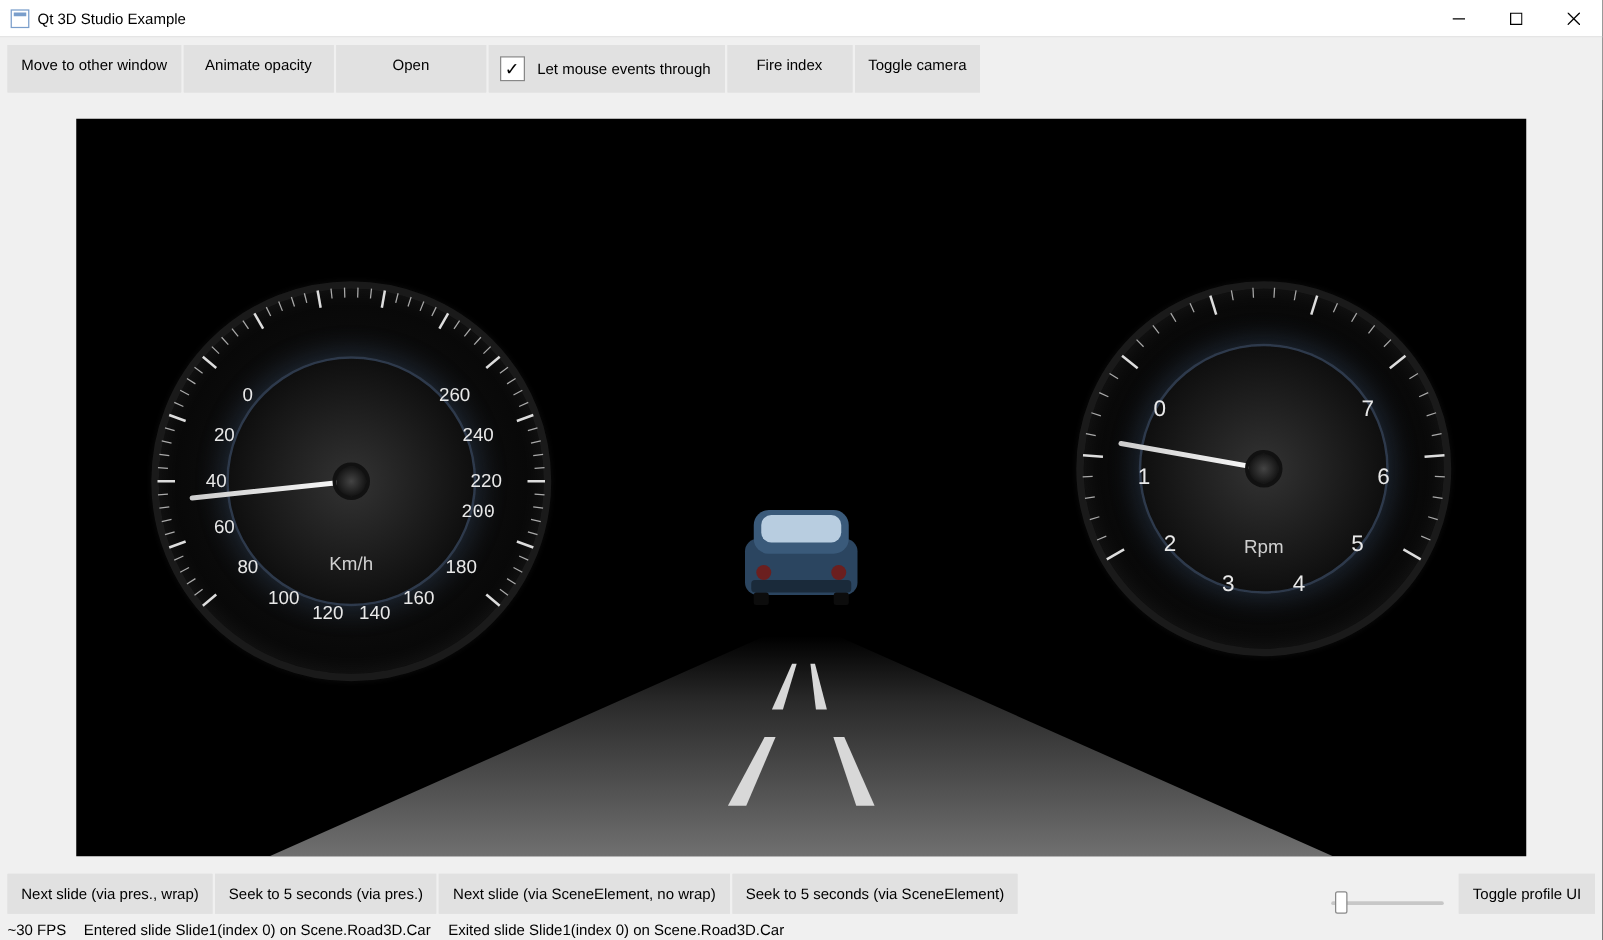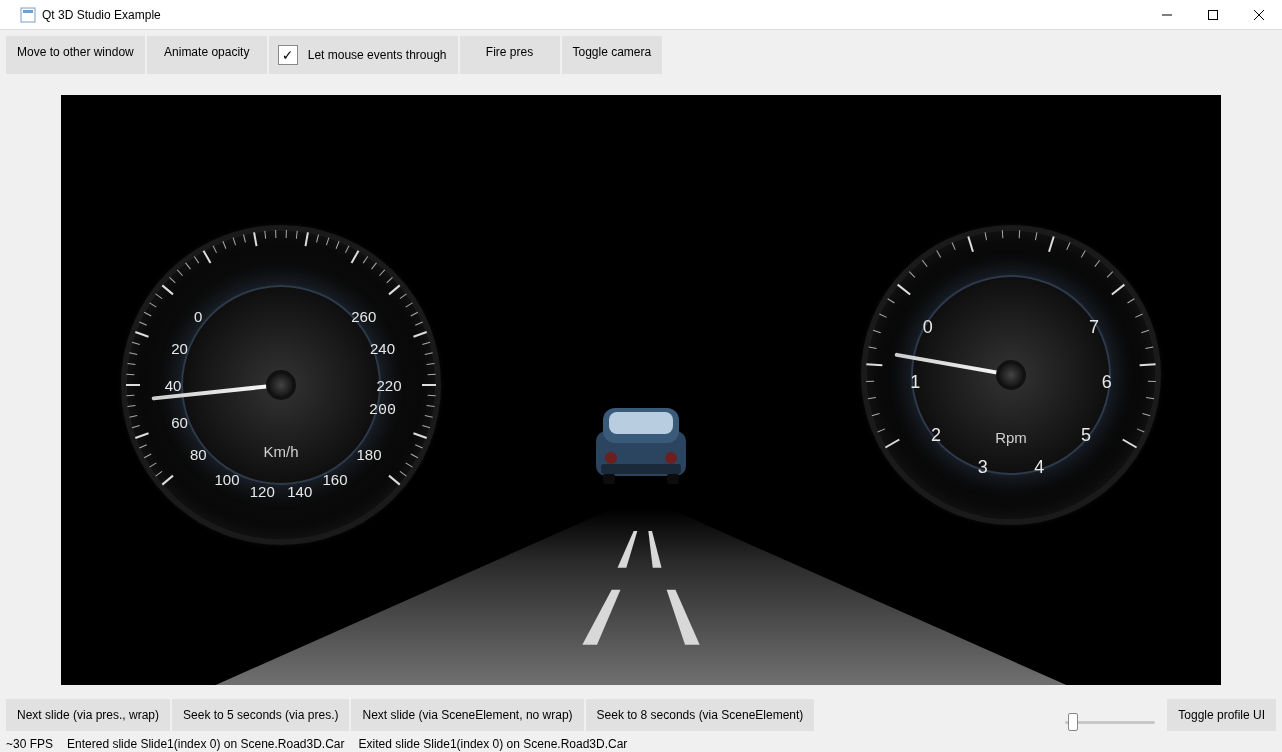--- a/index.html
+++ b/index.html
@@ -12,21 +12,21 @@
     overflow: hidden;
     display: flex;
     flex-direction: column;
   }
   
   .titlebar {
     height: 30px;
     background: #ffffff;
     display: flex;
     align-items: center;
-    padding-left: 20px;
+    padding-left: 8px;
     border-bottom: 1px solid #ddd;
   }
   .titlebar .app-icon {
     width: 16px; height: 16px;
     margin-right: 6px;
     display: inline-flex;
     align-items: center; justify-content: center;
   }
   .titlebar .title { font-size: 12px; color: #000; }
   .titlebar .spacer { flex: 1; }
@@ -227,25 +227,26 @@
     <svg width="10" height="10">
         <line x1="0" y1="0" x2="10" y2="10" stroke="black" stroke-width="1"></line>
         <line x1="10" y1="0" x2="0" y2="10" stroke="black" stroke-width="1"></line>
       </svg>
   </div>
 </div>
 
 <div class="toolbar">
   <div class="tbtn">Move to other window</div>
   <div class="tbtn" style="min-width:120px">Animate opacity</div>
+  <div class="tbtn" style="min-width:120px">Open</div>
   <div class="tbtn check">
     <span class="checkbox">✓</span>
     <span>Let mouse events through</span>
   </div>
-  <div class="tbtn" style="min-width:100px">Fire pres</div>
+  <div class="tbtn" style="min-width:100px">Fire index</div>
   <div class="tbtn" style="min-width:100px">Toggle camera</div>
 </div>
 
 <div class="viewport-wrap">
   <div class="viewport">
 
     <svg class="road" width="1160" height="300" viewBox="0 0 1160 300">
       <defs>
         <linearGradient id="rg" x1="0" y1="0" x2="0" y2="1">
           <stop offset="0" stop-color="#000"></stop>
@@ -416,21 +417,21 @@
         <div class="num rpm" style="left: 245.732px; top: 157.174px;">6</div>
         <div class="num rpm" style="left: 233.138px; top: 102px;">7</div>
       </div>
   </div>
 </div>
 
 <div class="bottombar">
   <div class="tbtn">Next slide (via pres., wrap)</div>
   <div class="tbtn">Seek to 5 seconds (via pres.)</div>
   <div class="tbtn">Next slide (via SceneElement, no wrap)</div>
-  <div class="tbtn">Seek to 8 seconds (via SceneElement)</div>
+  <div class="tbtn">Seek to 5 seconds (via SceneElement)</div>
   <div class="slider-wrap">
     <div class="slider">
       <div class="slider-track"></div>
       <div class="slider-thumb"></div>
     </div>
   </div>
   <div class="tbtn">Toggle profile UI</div>
 </div>
 
 <div class="statusbar">

